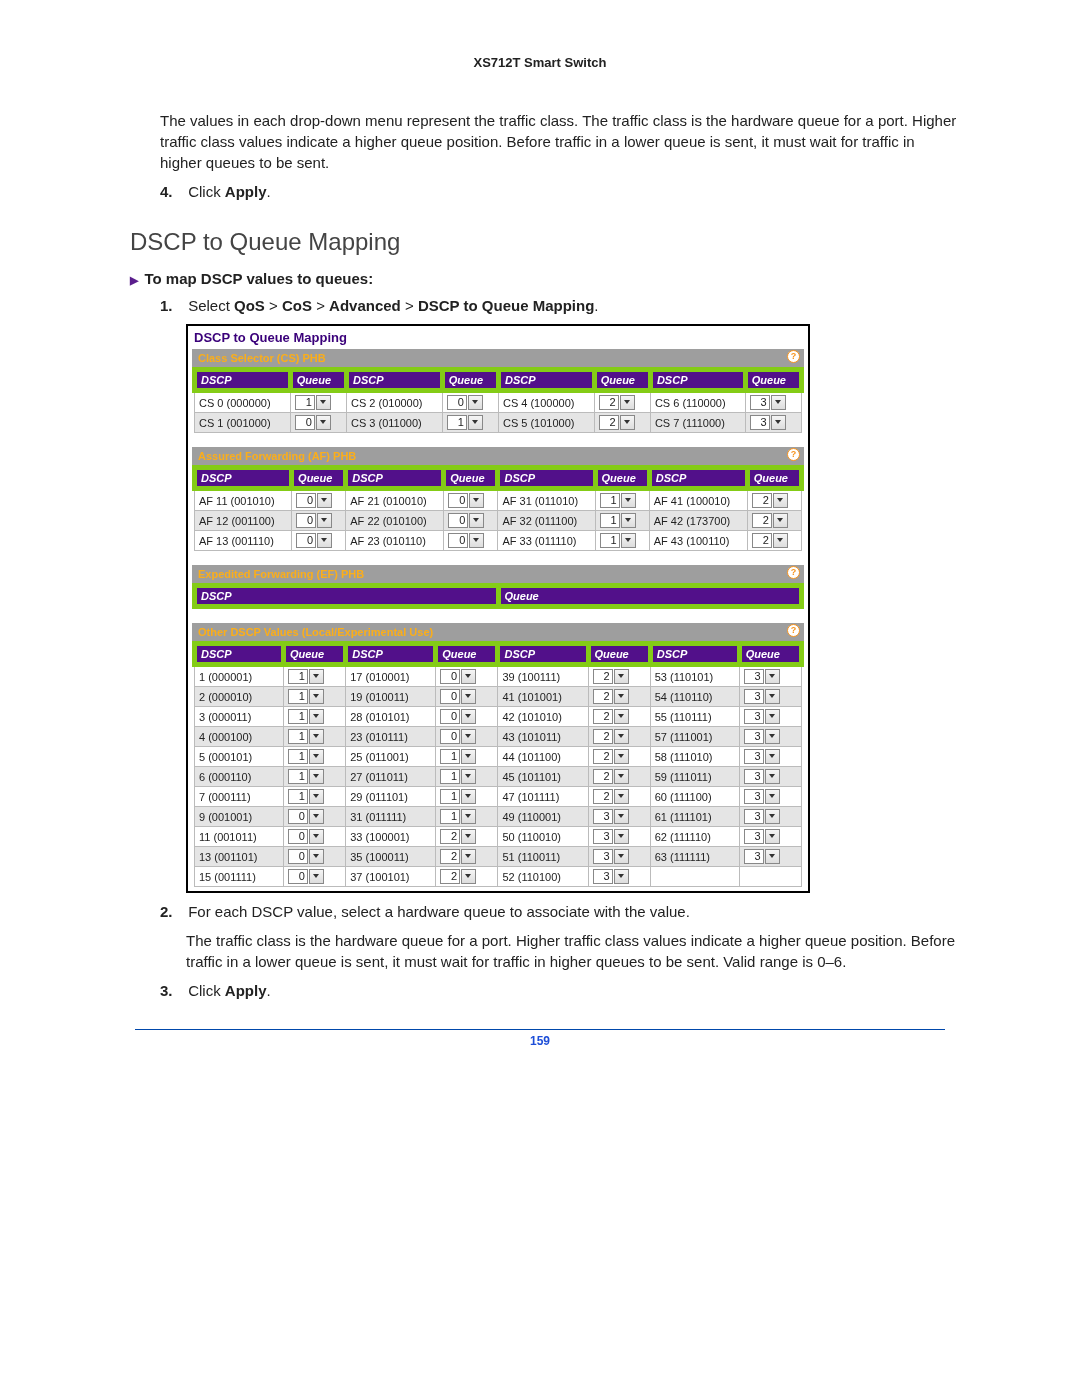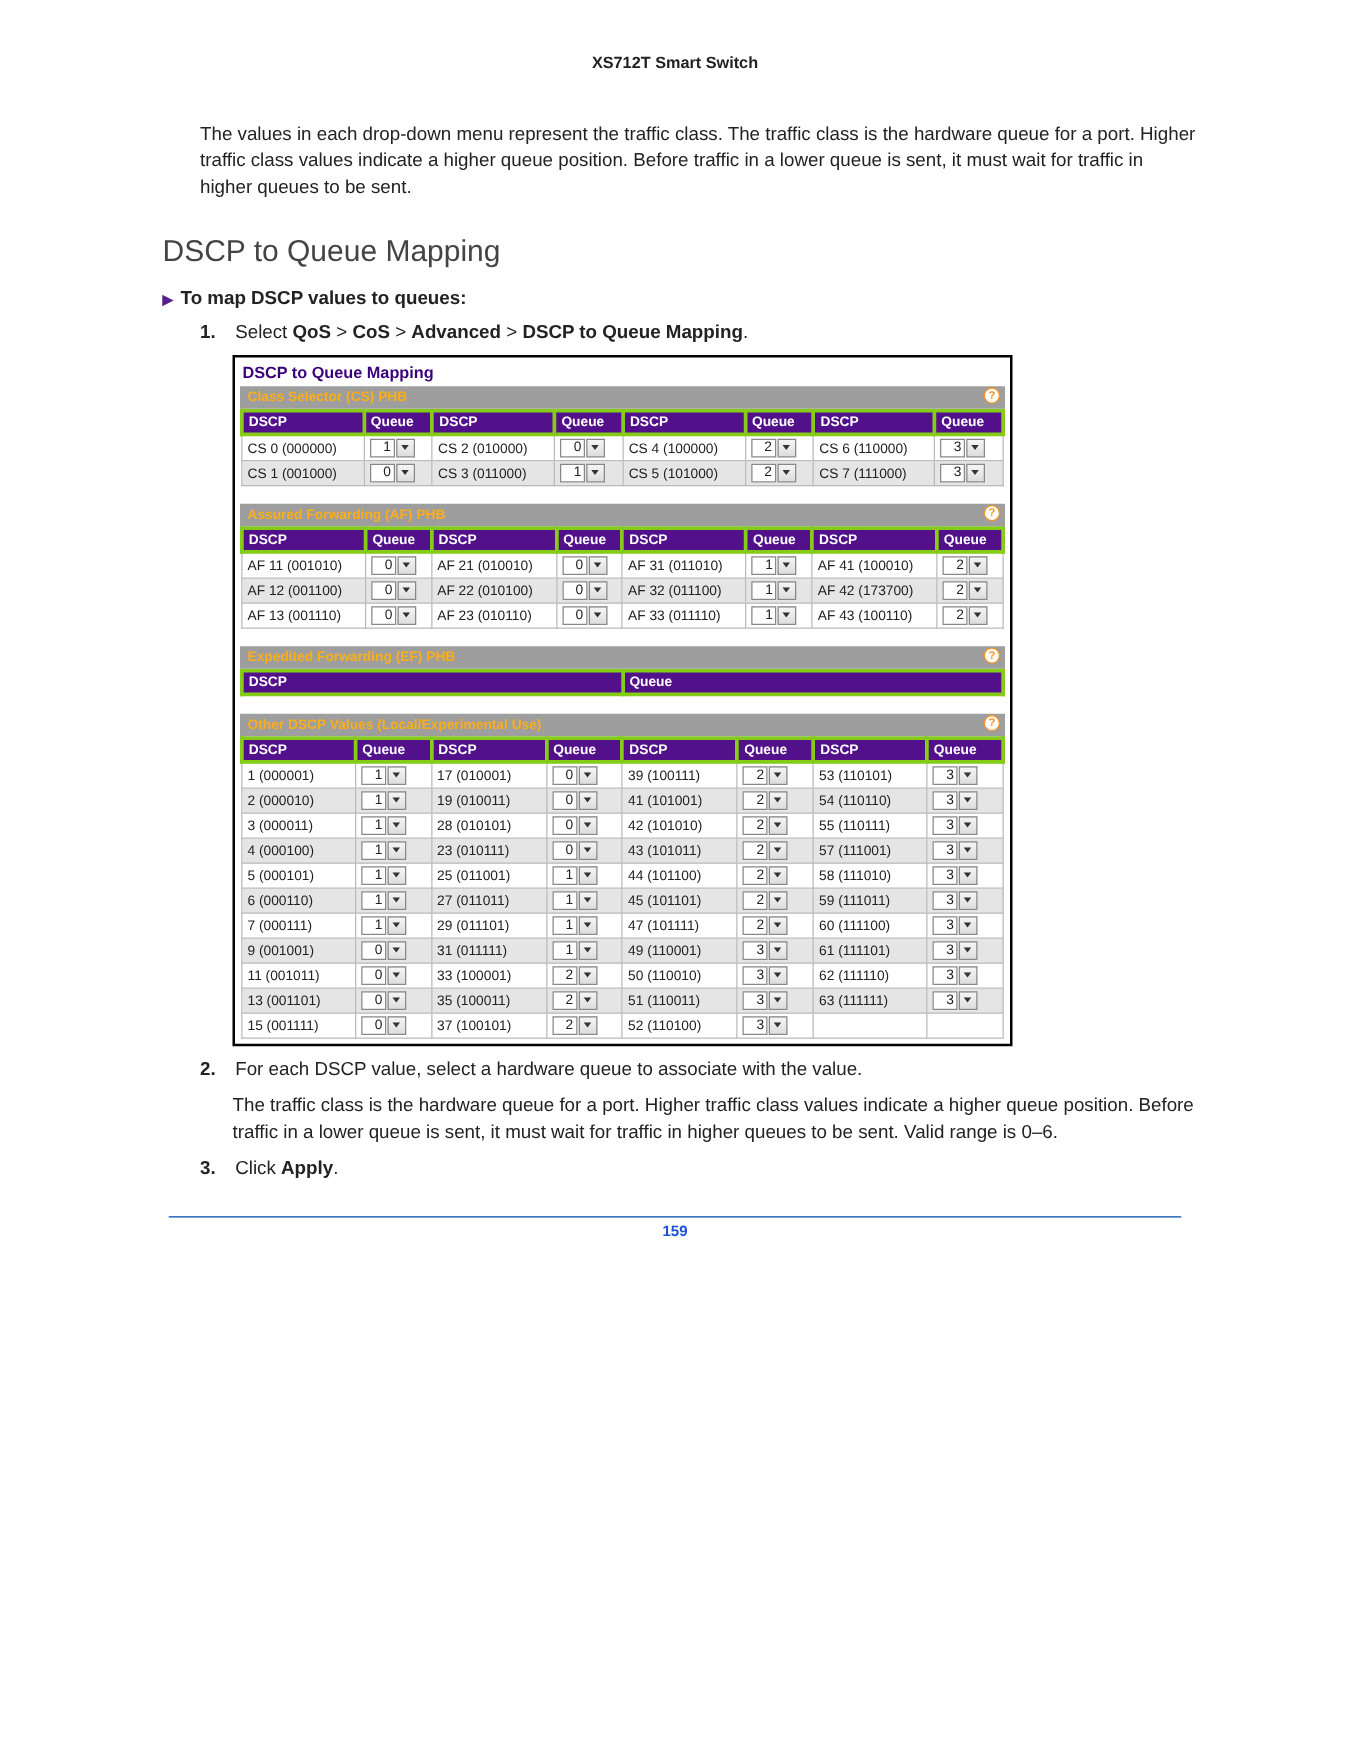--- a/index.html
+++ b/index.html
@@ -1,50 +1,54 @@
 <!DOCTYPE html>
 <html><head>
 <meta charset="utf-8">
 <style>
   body { margin:0; font-family: Arial, Helvetica, sans-serif; font-size:15px; color:#222; background:#fff; }
-  .page { width:900px; margin:2px auto; padding:40px 0 40px 0; }
+  .page { width:900px; margin:15px auto; padding:40px 0 40px 0; }
   .hdr-title { text-align:center; font-size:13px; font-weight:bold; }
   .indent { margin-left:70px; margin-right:30px; }
   .intro { margin-top:40px; line-height:1.4; }
   .ol-item { margin-top:10px; }
   .ol-num { font-weight:bold; display:inline-block; width:24px; }
   h2 { font-size:24px; font-weight:400; color:#444; margin:28px 0 10px 0; }
   .para { line-height:1.4; }
   .subhead { font-weight:bold; margin-top:14px; }
   .subhead .tri { color:#5a1e8c; font-size:11px; margin-right:6px; }
   .panel { border:2px solid #000; width:620px; margin:10px 0 10px 26px; background:#fff; padding-bottom:4px; }
   .panel-title { color:#3a007a; font-weight:bold; font-size:13px; padding:4px 6px; }
   .section-bar { background:#9e9e9e; color:#fbae1a; font-weight:bold; font-size:11px; padding:3px 6px; position:relative; margin:0 4px; }
   .section-bar .help { position:absolute; right:4px; top:1px; color:#f7941e; border:1px solid #f7941e; border-radius:50%; width:11px; height:11px; font-size:9px; line-height:11px; text-align:center; background:#fff; }
   table.grid { border-collapse:collapse; width:calc(100% - 8px); margin:0 4px; font-size:11px; }
-  table.grid th { background:#52108a; color:#fff; text-align:left; padding:2px 4px; border:3px solid #84cc16; font-weight:bold; }
+  table.grid th { background:#52108a; color:#fff; text-align:left; padding:2px 4px; border:5px solid #84cc16; font-weight:bold;font-style:italic; }
   table.grid td { border:1px solid #bbb; padding:2px 4px; background:#fff; white-space:nowrap; }
   table.grid tr.alt td { background:#e5e5e5; }
   .sel { display:inline-flex; align-items:center; }
   .sel .box { border:1px solid #888; background:#fff; display:inline-block; min-width:14px; text-align:right; padding:0 2px; font-size:11px; height:13px; line-height:13px; }
   .sel .btn { display:inline-block; width:13px; height:13px; border:1px solid #888; background:linear-gradient(#f5f5f5,#ddd); margin-left:1px; position:relative; }
   .sel .btn::after { content:""; position:absolute; left:3px; top:4px; border-left:3px solid transparent; border-right:3px solid transparent; border-top:4px solid #333; }
   .spacer { height:14px; }
   .footer-hr { border:none; border-top:1px solid #0047ab; width:90%; margin:30px auto 4px auto; }
   .page-num { text-align:center; font-size:12px; font-weight:bold; color:#1d4ed8; }
 </style>
 </head>
 <body>
 
 <div class="page">
   <div class="hdr-title">XS712T Smart Switch</div>
 
   <div class="indent">
     <div class="intro para">The values in each drop-down menu represent the traffic class. The traffic class is the hardware queue for a port. Higher traffic class values indicate a higher queue position. Before traffic in a lower queue is sent, it must wait for traffic in higher queues to be sent.</div>
 
+    <div class="ol-item">
+      <span class="ol-num">4.</span>
+      <span>Click </span><b>Apply</b><span>.</span>
+    </div>
   </div>
 
   <div style="margin-left:40px; margin-right:30px;">
     <h2>DSCP to Queue Mapping</h2>
     <div class="subhead"><span class="tri">▶</span><span>To map DSCP values to queues:</span></div>
   </div>
 
   <div class="indent">
     <div class="ol-item">
       <span class="ol-num">1.</span>

